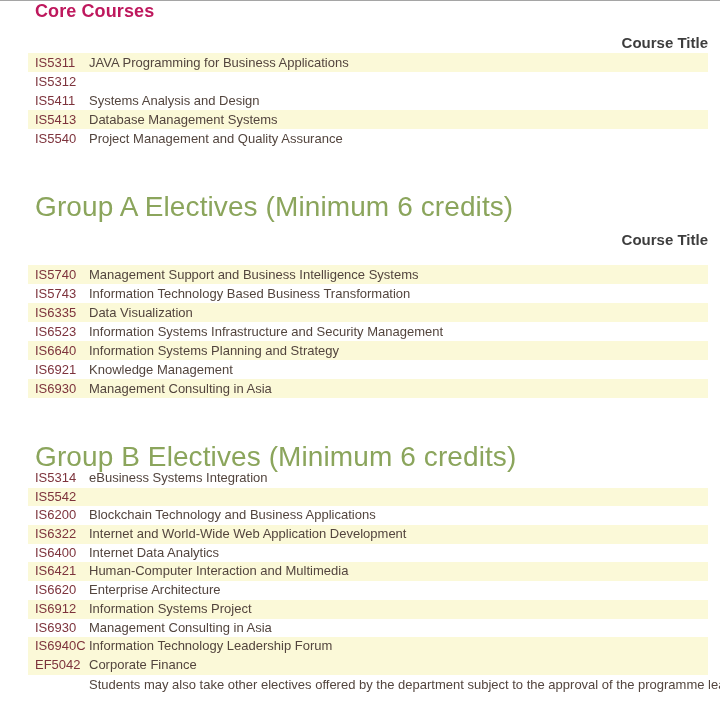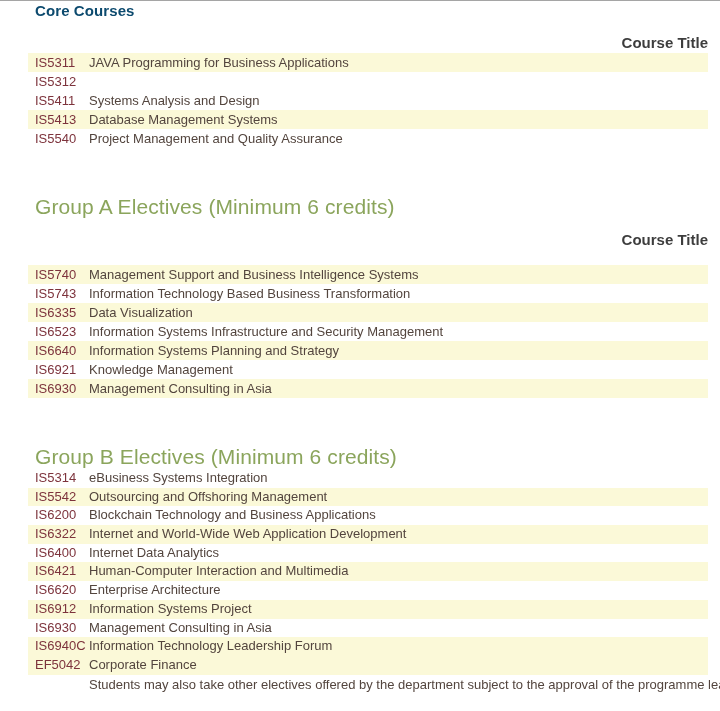--- a/index.html
+++ b/index.html
@@ -17,27 +17,27 @@
     margin-left: 28px;
     width: 680px;
   }
   section { display: block; }
   .section-heading {
     margin: 0;
     padding-left: 7px;
     letter-spacing: 0.1px;
   }
   .h-dark {
-    font-size: 15px;
+    font-size: 18px;
     line-height: 16px;
     font-weight: 700;
-    color: #0c4a6e;
+    color: #be185d;
   }
   .h-green {
-    font-size: 21px;
+    font-size: 28px;
     line-height: 22px;
     font-weight: 400;
     color: #8ba55c;
   }
   section[data-section="core"] { margin-top: 2px; }
   section[data-section="group-a"] { margin-top: 48px; }
   section[data-section="group-b"] { margin-top: 48px; }
   .column-header {
     font-size: 15px;
     line-height: 14px;
@@ -166,21 +166,20 @@
     <h2 class="section-heading h-green">Group B Electives (Minimum 6 credits)</h2>
 
     <div class="course-table">
   <div class="course-row">
     <span class="course-code">IS5314</span>
     <span class="course-title">eBusiness Systems Integration</span>
   </div>
 
   <div class="course-row shaded">
     <span class="course-code">IS5542</span>
-    <span class="course-title">Outsourcing and Offshoring Management</span>
   </div>
 
   <div class="course-row">
     <span class="course-code">IS6200</span>
     <span class="course-title">Blockchain Technology and Business Applications</span>
   </div>
 
   <div class="course-row shaded">
     <span class="course-code">IS6322</span>
     <span class="course-title">Internet and World-Wide Web Application Development</span>

